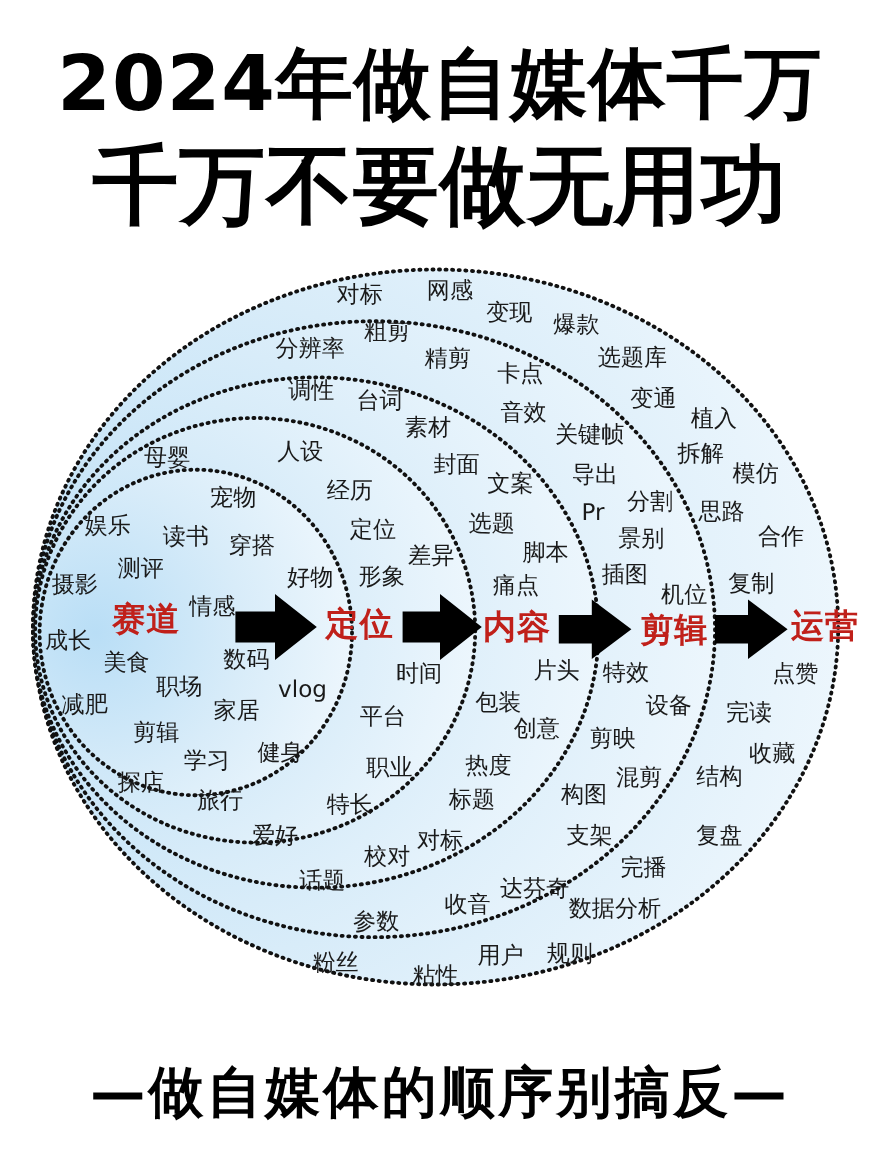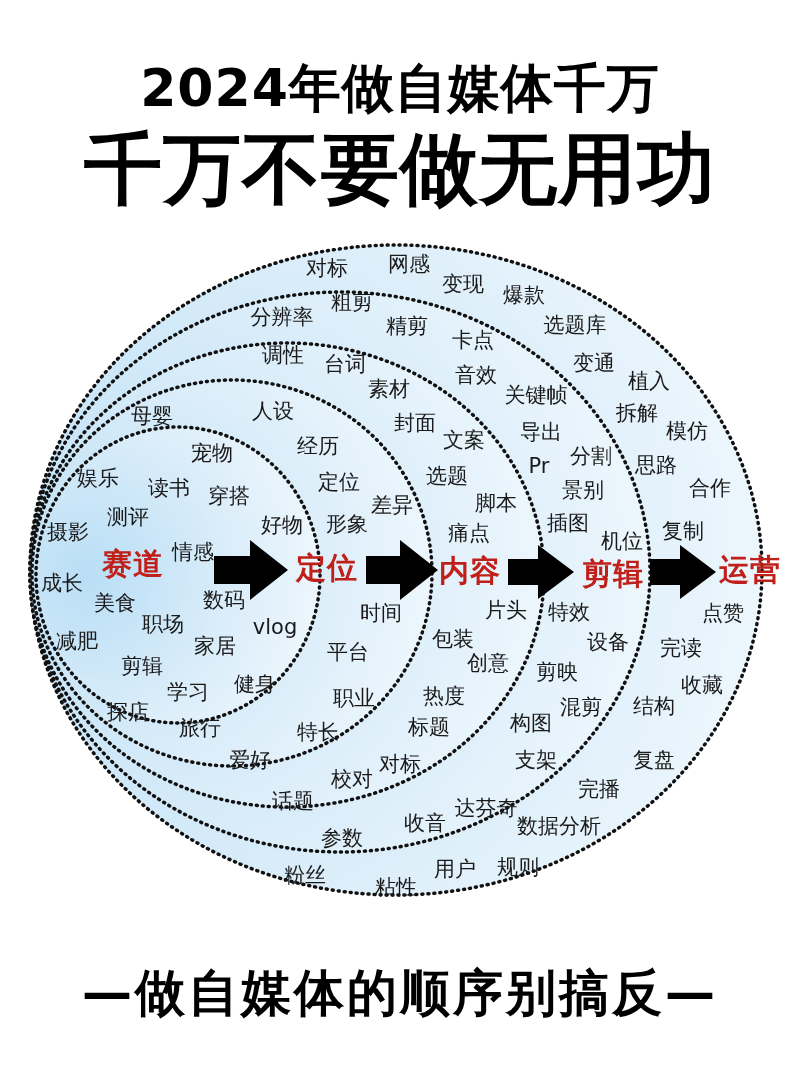--- a/index.html
+++ b/index.html
@@ -1,21 +1,21 @@
 <!DOCTYPE html>
 <html><head>
 <meta charset="utf-8">
 <style>
   html, body { margin:0; padding:0; background:#ffffff; }
   body { width:800px; height:1069px; position:relative; overflow:hidden;
          font-family:"DejaVu Sans","Liberation Sans",sans-serif; }
   .title { position:absolute; left:0; width:800px; text-align:center;
            font-weight:bold; color:#000; letter-spacing:1px;
            font-family:"DejaVu Sans","Liberation Sans",sans-serif; }
-  #title1 { top:38px; font-size:52px; line-height:100px; }
+  #title1 { top:26px; font-size:70px; line-height:100px; }
   #title2 { top:125px; font-size:78px; line-height:100px;font-family:Liberation Mono, monospace; }
   #footer { top:958px; font-size:50px; line-height:70px; letter-spacing:3px; }
   #diagram { position:absolute; left:0; top:0; width:800px; height:1069px; }
   .word { position:absolute; font-size:21px; color:#1a1a1a; white-space:nowrap;
           transform:translate(-50%,-50%); line-height:1; }
   .stage { position:absolute; font-size:30px; font-weight:bold; color:#c0201a;
            white-space:nowrap; transform:translate(-50%,-50%); line-height:1; letter-spacing:1px; }
 </style>
 </head>
 <body>
@@ -135,21 +135,21 @@
   <div class="word" style="left:637px;top:413px">拆解</div>
   <div class="word" style="left:687px;top:431px">模仿</div>
   <div class="word" style="left:656px;top:465px">思路</div>
   <div class="word" style="left:710px;top:488px">合作</div>
   <div class="word" style="left:683px;top:531px">复制</div>
   <div class="word" style="left:723px;top:613px">点赞</div>
   <div class="word" style="left:681px;top:648px">完读</div>
   <div class="word" style="left:702px;top:685px">收藏</div>
   <div class="word" style="left:654px;top:706px">结构</div>
   <div class="word" style="left:654px;top:760px">复盘</div>
-  <div class="word" style="left:599px;top:789px">完播</div>
+  <div class="word" style="left:585px;top:789px">完播</div>
   <div class="word" style="left:559px;top:826px">数据分析</div>
   <div class="word" style="left:518px;top:867px">规则</div>
   <div class="word" style="left:455px;top:869px">用户</div>
   <div class="word" style="left:396px;top:887px">粘性</div>
   <div class="word" style="left:305px;top:875px">粉丝</div>
 </div>
 
 <div class="title" id="footer">—做自媒体的顺序别搞反—</div>
 
 </body></html>

